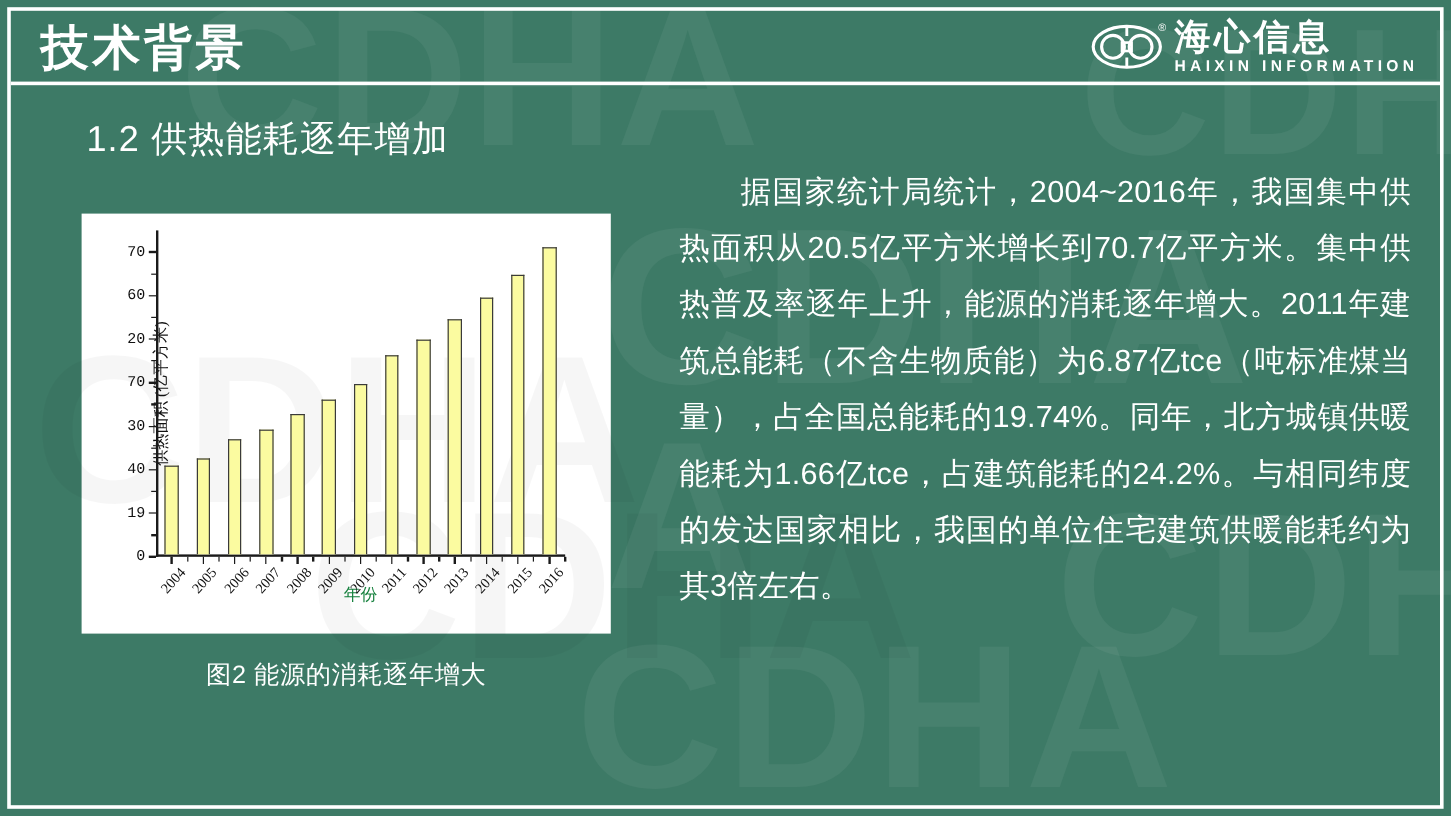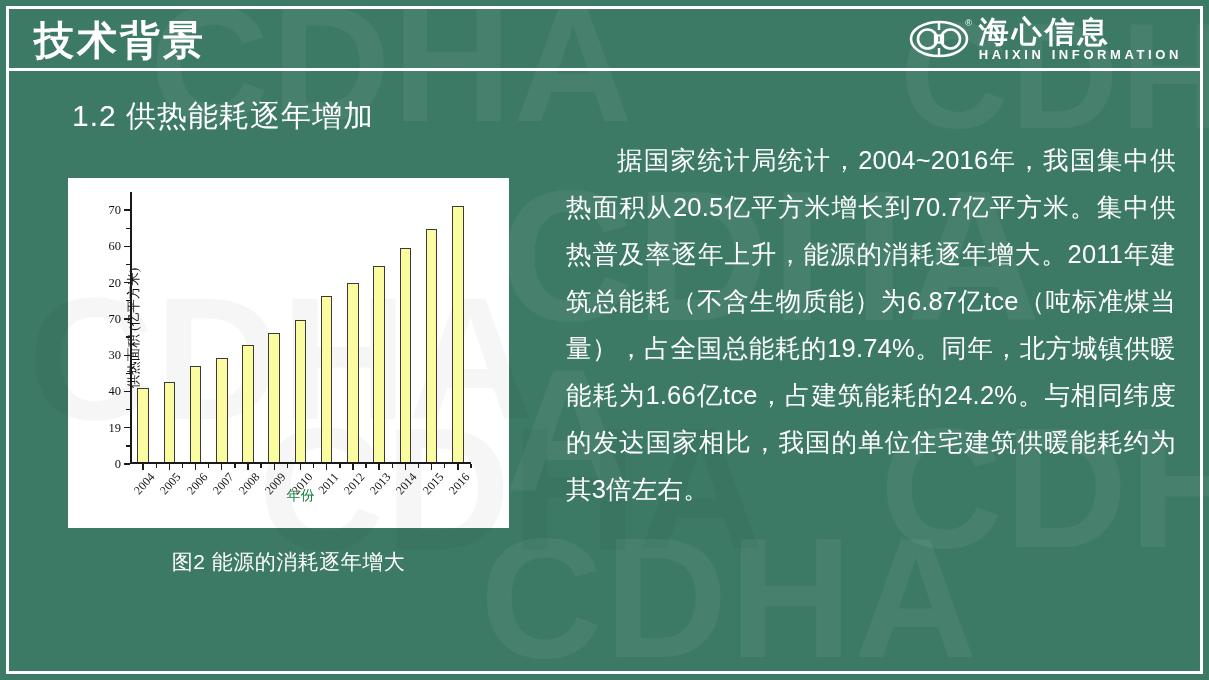--- a/index.html
+++ b/index.html
@@ -137,21 +137,21 @@
   .tick-y {
     position: absolute; left: -6px;
     width: 6px; height: 1.4px; background: #1a1a1a;
   }
   .tick-y.minor { left: -4px; width: 4px; }
   .tick-y-label {
     position: absolute;
     right: 100%;
     margin-right: 9px;
     transform: translateY(-50%);
-    font-family: Liberation Serif, serif;
+    font-family: Liberation Mono, monospace;
     font-size: 12.5px;
     color: #111;
     white-space: nowrap;
   }
   .tick-x {
     position: absolute; top: 100%;
     width: 1.4px; height: 6px; background: #1a1a1a;
   }
   .tick-x.minor { height: 4px; }
 

